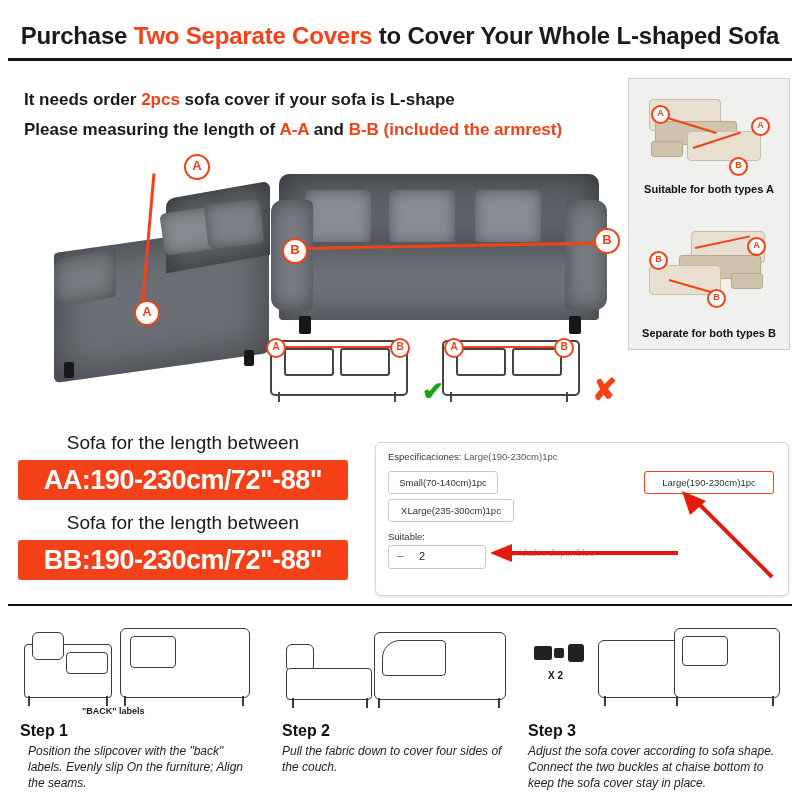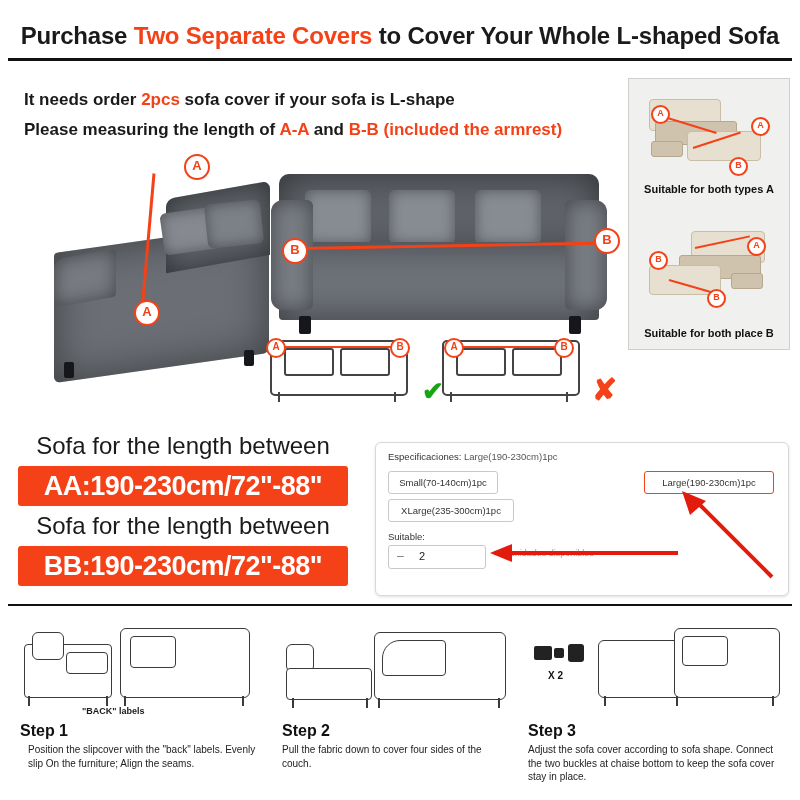--- a/index.html
+++ b/index.html
@@ -136,21 +136,21 @@
   .ls{position:absolute;top:0;width:150px;height:72px;}
   .ls .frame{position:absolute;left:8px;top:10px;width:134px;height:52px;border:2px solid #444;border-radius:5px;background:#fff;}
   .ls .cushA{position:absolute;left:22px;top:18px;width:46px;height:24px;border:2px solid #444;border-radius:3px;}
   .ls .cushB{position:absolute;left:78px;top:18px;width:46px;height:24px;border:2px solid #444;border-radius:3px;}
   .ls .lgl{position:absolute;background:#444;width:2px;height:10px;top:62px;}
   .check{position:absolute;left:160px;top:46px;font-size:26px;color:#17a515;font-weight:bold;}
   .cross{position:absolute;left:330px;top:42px;font-size:30px;color:#f44117;font-weight:bold;}
 
   
   .size-block{position:absolute;left:18px;}
-  .size-title{font-size:24px;font-weight:normal;text-align:center;width:330px;}
+  .size-title{font-size:19px;font-weight:normal;text-align:center;width:330px;}
   .size-chip{
     margin-top:6px;width:330px;height:40px;line-height:40px;
     background:#f44117;color:#fff;font-size:27px;font-weight:bold;
     text-align:center;border-radius:3px;letter-spacing:-0.5px;
   }
 
   
   .varbox{
     position:absolute;left:375px;top:442px;width:412px;height:152px;
     background:#fff;border:1px solid #d8d8d8;border-radius:6px;
@@ -172,21 +172,21 @@
   }
   .qty-minus{position:absolute;left:8px;top:3px;font-size:12px;color:#777;}
   .qty-val{position:absolute;left:30px;top:4px;font-size:11px;}
   .qty-avail{position:absolute;left:116px;top:105px;font-size:9px;color:#9a9a9a;}
   .arrow{position:absolute;}
 
   
   .steps-rule{position:absolute;left:8px;top:604px;width:784px;height:2px;background:#111;}
   .step{position:absolute;top:618px;}
   .step-title{font-size:16px;font-weight:bold;color:#111;}
-  .step-text{font-size:10px;color:#222;line-height:1.35;}
+  .step-text{font-size:12px;color:#222;line-height:1.35;font-style:italic;}
   .sk{position:absolute;border:1.6px solid #3a3a3a;background:#fff;border-radius:4px;}
   .sk-l{position:absolute;background:#3a3a3a;}
   .buckle{position:absolute;background:#222;border-radius:2px;}
   .x2{position:absolute;font-size:10px;font-weight:bold;color:#111;}
 </style>
 </head>
 <body>
 
 <div class="page">
 
@@ -254,21 +254,21 @@
       <div class="bs-body" style="left:48px;top:10px;width:72px;height:30px;"></div>
       <div class="bs-dark" style="left:36px;top:34px;width:80px;height:22px;"></div>
       <div class="bs-body" style="left:6px;top:44px;width:70px;height:28px;"></div>
       <div class="bs-dark" style="left:88px;top:52px;width:30px;height:14px;"></div>
       <div class="measure-line" style="left:52px;top:26px;width:56px;transform:rotate(-12deg);height:2px;"></div>
       <div class="measure-line" style="left:26px;top:58px;width:48px;transform:rotate(16deg);height:2px;"></div>
       <div class="marker" style="left:6px;top:30px;width:15px;height:15px;line-height:12px;font-size:9px;">B</div>
       <div class="marker" style="left:104px;top:16px;width:15px;height:15px;line-height:12px;font-size:9px;">A</div>
       <div class="marker" style="left:64px;top:68px;width:15px;height:15px;line-height:12px;font-size:9px;">B</div>
     </div>
-    <div class="rp-caption" style="top:248px;">Suitable for both place B</div>
+    <div class="rp-caption" style="top:248px;">Separate for both types B</div>
   </div>
 
   <div class="line-sofas">
     <div class="ls" style="left:0;">
       <div class="frame"></div>
       <div class="cushA"></div>
       <div class="cushB"></div>
       <div class="lgl" style="left:16px;"></div>
       <div class="lgl" style="left:132px;"></div>
       <div class="measure-line" style="left:14px;top:16px;width:120px;height:2px;"></div>

